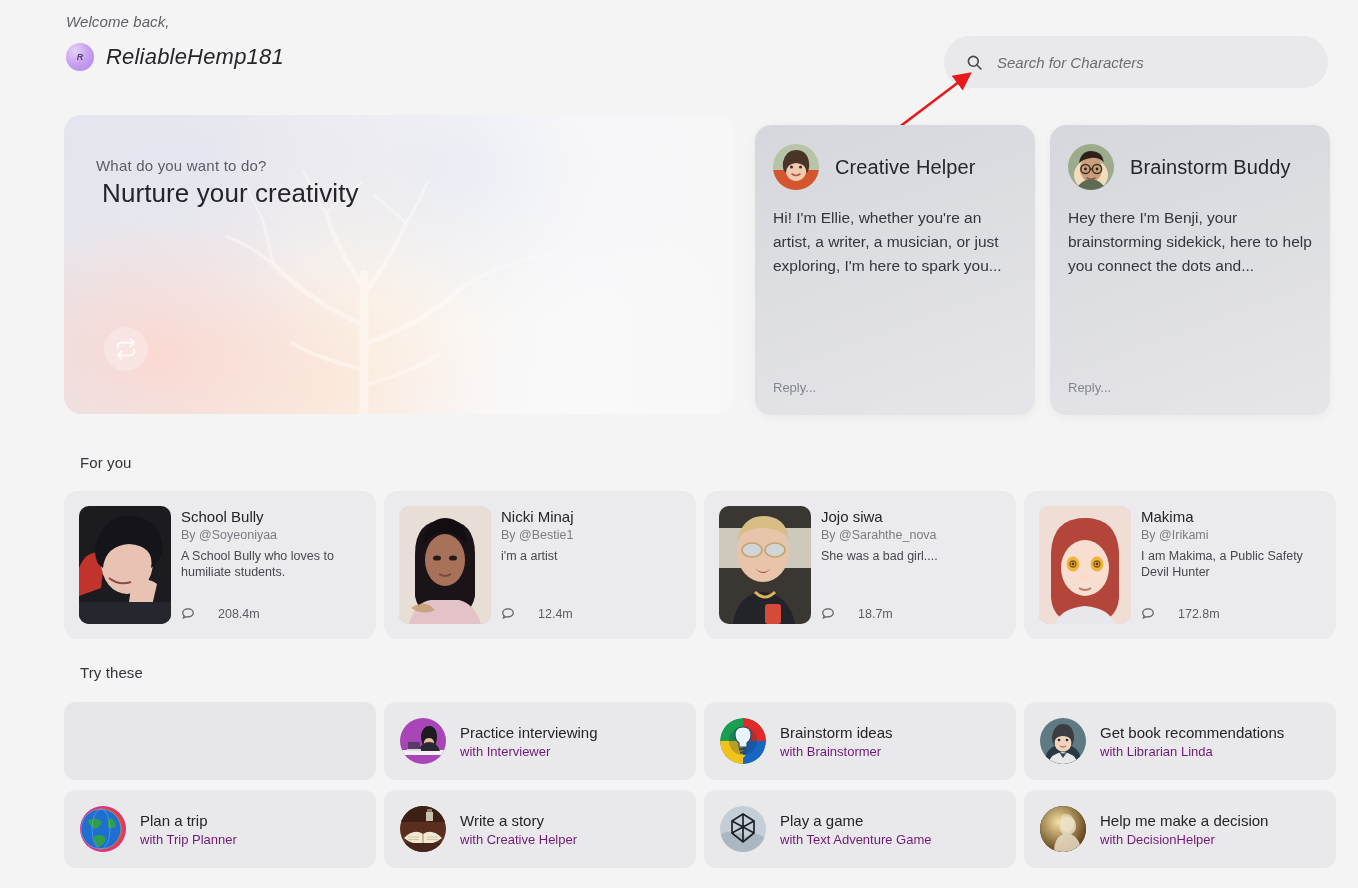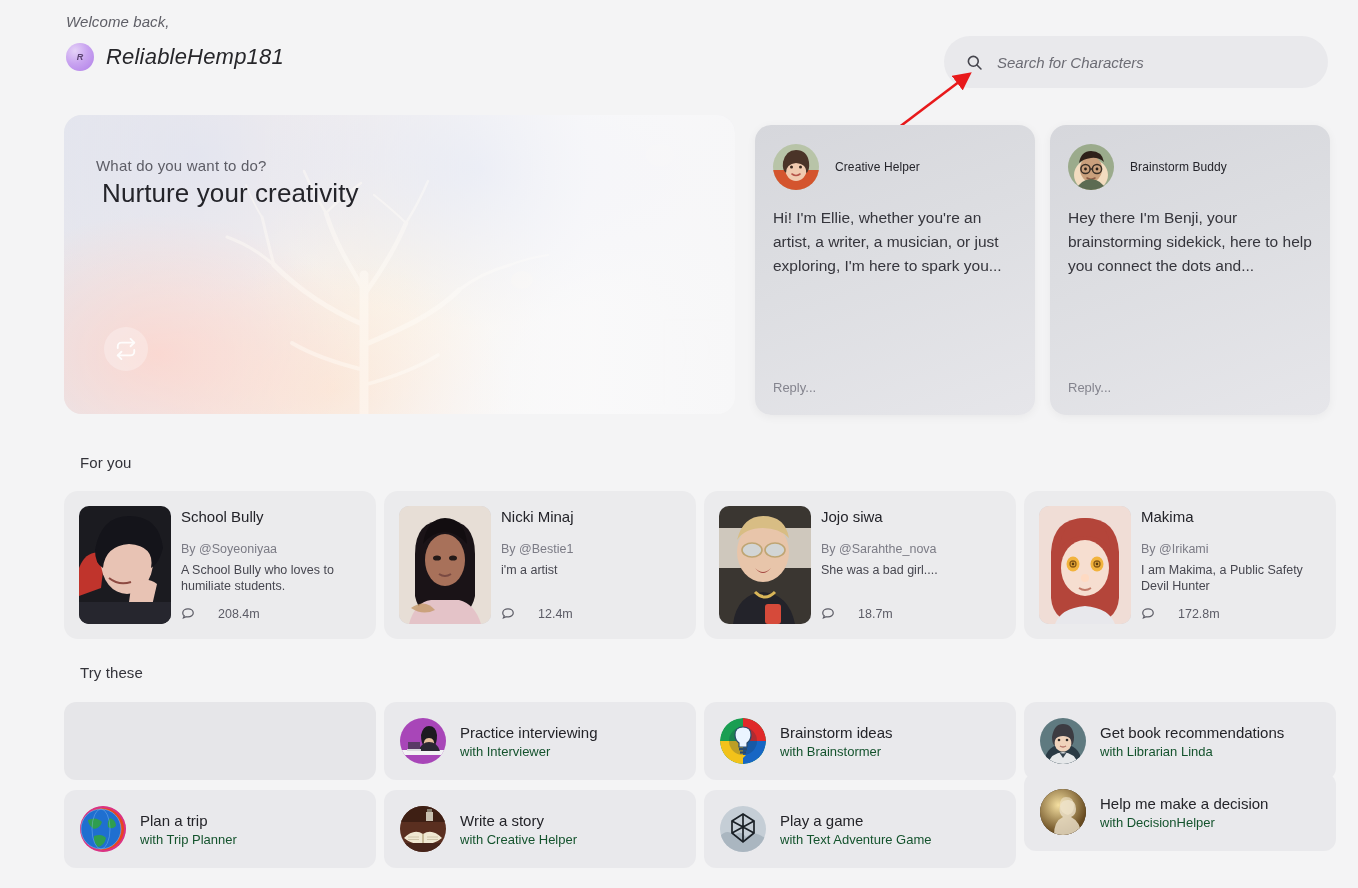--- a/index.html
+++ b/index.html
@@ -85,21 +85,21 @@
     position: absolute; top: 10px; width: 280px; height: 290px;
     border-radius: 16px;
     background: linear-gradient(160deg, #d6d7dc 0%, #dcdde1 40%, #e6e6ea 100%);
     box-shadow: 0 2px 10px rgba(0,0,0,.05);
     cursor: pointer; overflow: hidden;
   }
   .chatcard.c1 { left: 691px; }
   .chatcard.c2 { left: 986px; }
   .cc-head { position: absolute; left: 18px; top: 19px; display: flex; align-items: center; gap: 16px; }
   .cc-av { width: 46px; height: 46px; border-radius: 50%; overflow: hidden; flex: 0 0 auto; }
-  .cc-name { font-size: 12px; color: #25252b; letter-spacing: .1px; }
+  .cc-name { font-size: 20px; color: #25252b; letter-spacing: .1px; }
   .cc-greet {
     position: absolute; left: 18px; top: 81px; width: 250px;
     font-size: 15.5px; line-height: 24px; color: #35353c;
   }
   .cc-reply {
     position: absolute; left: 18px; bottom: 20px;
     font-size: 13px; color: #84848e;
   }
 
   
@@ -113,21 +113,21 @@
   .fy-card:nth-child(1) { left: 0; }
   .fy-card:nth-child(2) { left: 320px; }
   .fy-card:nth-child(3) { left: 640px; }
   .fy-card:nth-child(4) { left: 960px; }
   .fy-thumb {
     position: absolute; left: 15px; top: 15px;
     width: 92px; height: 118px; border-radius: 10px; overflow: hidden;
     background: #cfcfd4;
   }
   .fy-body { position: absolute; left: 117px; top: 17px; right: 10px; }
-  .fy-name { font-size: 15px; color: #232329; margin-bottom: 17px; }
+  .fy-name { font-size: 15px; color: #232329; margin-bottom: 3px; }
   .fy-by { font-size: 12.5px; color: #7b7b85; margin-bottom: 6px; }
   .fy-desc { font-size: 12.5px; line-height: 16px; color: #474750; }
   .fy-stat {
     position: absolute; left: 117px; bottom: 18px;
     display: flex; align-items: center; gap: 23px;
     font-size: 12.5px; color: #5c5c66;
   }
 
   
   .try-title { left: 80px; top: 664px; }
@@ -135,21 +135,21 @@
   .try-card {
     position: absolute; width: 312px; height: 78px;
     background: #e9e9ec; border-radius: 12px;
     display: flex; align-items: center; gap: 14px; padding: 0 16px;
     cursor: pointer;
   }
   .try-card.empty { background: #e6e6e9; }
   .tc-av { width: 46px; height: 46px; border-radius: 50%; overflow: hidden; flex: 0 0 auto; }
   .tc-txt { display: flex; flex-direction: column; gap: 3px; min-width: 0; }
   .tc-title { font-size: 15px; color: #242429; white-space: nowrap; }
-  .tc-sub { font-size: 13px; color: #14532d; white-space: nowrap; }
+  .tc-sub { font-size: 13px; color: #701a75; white-space: nowrap; }
 
   svg { display: block; }
 </style>
 </head>
 <body>
 
 <div class="page">
 
   <div class="header">
     <div class="welcome">Welcome back,</div>
@@ -514,21 +514,21 @@
             <path d="M23 8 l0 28 M12 15 l22 12 M34 15 l-22 12"></path>
           </g>
         </svg>
       </div>
       <div class="tc-txt">
         <div class="tc-title">Play a game</div>
         <div class="tc-sub">with Text Adventure Game</div>
       </div>
     </div>
 
-    <div class="try-card" style="left:960px;top:71px;">
+    <div class="try-card" style="left:960px;top:88px;">
       <div class="tc-av">
         <svg viewBox="0 0 46 46" width="46" height="46">
           <rect width="46" height="46" fill="#2e2216"></rect>
           <radialGradient id="gd" cx="40%" cy="35%" r="62%">
             <stop offset="0" stop-color="#ffe9a8"></stop>
               <stop offset="1" stop-color="#6a4c20"></stop>
           </radialGradient>
           <rect width="46" height="46" fill="url(#gd)" opacity=".95"></rect>
           <path d="M14 46 q0-14 9-18 q-5-4-3-11 q2-7 9-6 q7 1 7 9 q0 6-5 8 q10 5 10 18z" fill="#e8dcc4" opacity=".85"></path>
           <path d="M26 8 q8 0 8 9 q0 7-6 9 q-8-2-8-10 q0-8 6-8z" fill="#f2e6cc" opacity=".6"></path>

